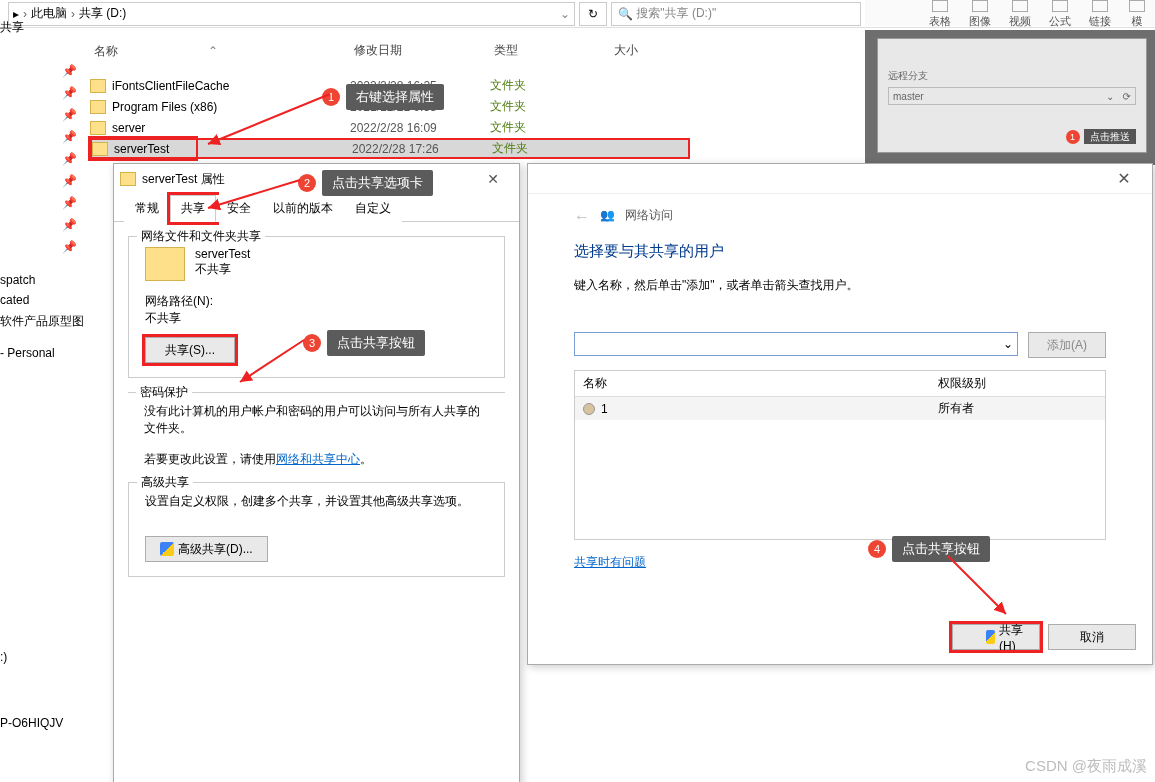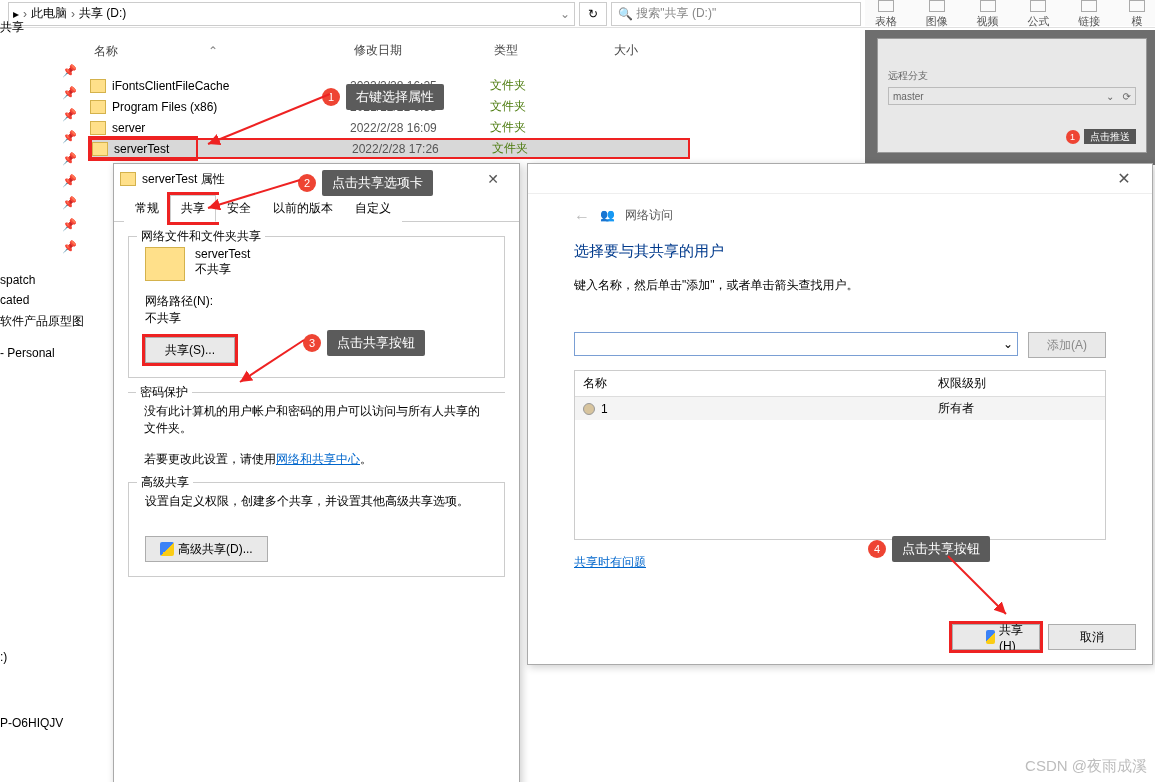--- a/index.html
+++ b/index.html
@@ -71,21 +71,21 @@
   .net-foot { position: absolute; bottom: 14px; right: 16px; display: flex; gap: 8px; }
   .net-foot .btn { width: 88px; }
   .net-foot .btn.hl { outline: 3px solid #e22; padding-left: 33px; }
 
   
   .anno { position: absolute; display: flex; align-items: center; gap: 6px; }
   .anno .num { width: 18px; height: 18px; border-radius: 50%; background: #e43; color: #fff; font-size: 11px; display: flex; align-items: center; justify-content: center; }
   .anno .bubble { background: #5b5b5b; color: #fff; padding: 4px 10px; border-radius: 2px; font-size: 13px; white-space: nowrap; }
 
   
-  .rtoolbar { position: absolute; right: 0; top: 0; width: 290px; height: 26px; background: #fafafa; display: flex; align-items: flex-start; gap: 18px; padding: 0 10px; font-size: 11px; color: #555; justify-content: space-between;}
+  .rtoolbar { position: absolute; right: 0; top: 0; width: 290px; height: 26px; background: #fafafa; display: flex; align-items: flex-start; gap: 18px; padding: 0 10px; font-size: 11px; color: #555; justify-content: flex-end;}
   .rtoolbar .it { display:flex; flex-direction:column; align-items:center; gap:2px;}
   .rtoolbar .ic { width:16px; height:12px; border:1px solid #aaa; }
   .dark-strip { position: absolute; right:0; top:30px; width:290px; height:135px; background:#6e6e6e; }
   .dark-inner { position:absolute; right:8px; top:38px; width:270px; height:115px; background:#e8e8e8; border:1px solid #999;}
   .dark-head { position:absolute; right:8px; top:38px; width:270px; height:14px; background:#4a4a4a; color:#ccc; font-size:9px; padding:1px 6px;}
 
   .watermark { position: absolute; right: 8px; bottom: 6px; color: #bdbdbd; font-size: 15px; }
 
   .shield { width:14px; height:14px; display:inline-block; background: linear-gradient(135deg,#3b82f6 50%,#facc15 50%); border-radius:2px; margin-right:4px; vertical-align:middle;}
   .user-ic { width:12px; height:12px; border-radius:50%; background:#d7c49e; border:1px solid #999; display:inline-block;}

